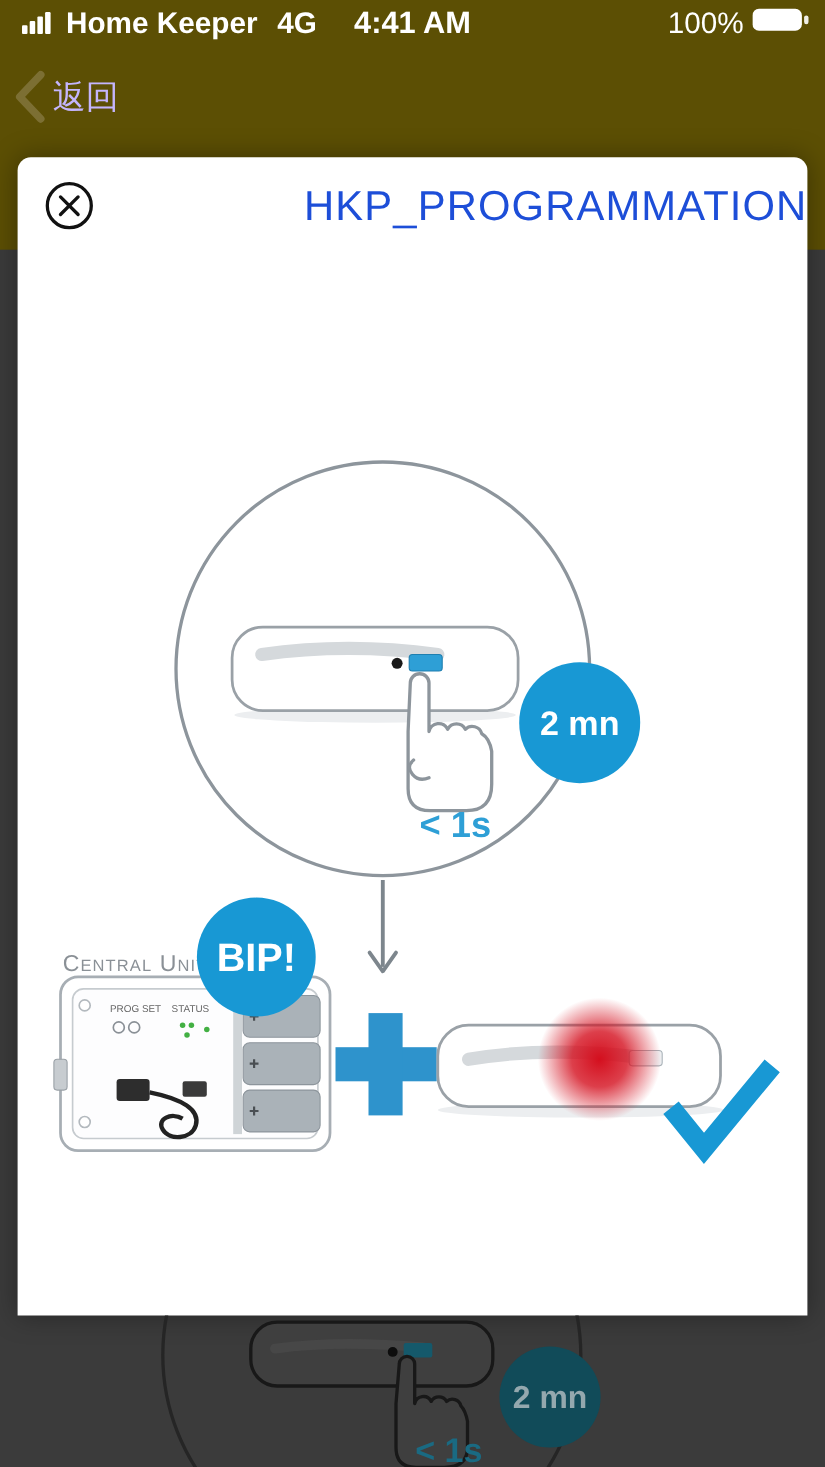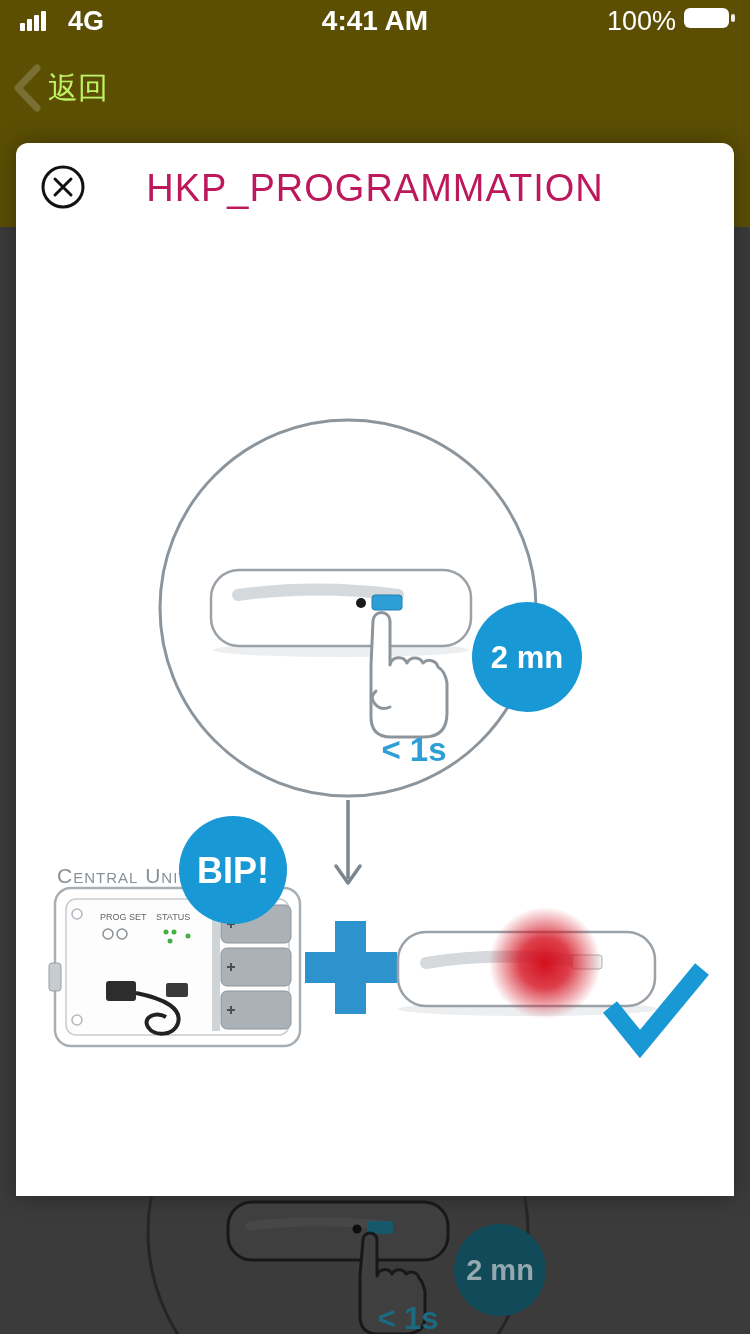--- a/index.html
+++ b/index.html
@@ -23,33 +23,33 @@
   .sb-time{
     position:absolute;left:0;right:0;top:0;height:42px;line-height:42px;
     text-align:center;font-size:28px;font-weight:700;pointer-events:none;
   }
   .sb-right{display:flex;align-items:flex-start;gap:8px;}
   .sb-percent{font-size:27px;}
 
   
   .nav-back{
     position:absolute;top:42px;left:10px;height:92px;
-    display:flex;align-items:center;gap:4px;color:#bef264;
+    display:flex;align-items:center;gap:4px;color:#c4b5fd;
   }
   .nav-back-label{font-size:30px;}
 
   
   .modal{
     position:absolute;left:16px;top:143px;width:718px;height:1053px;
     background:#ffffff;border-radius:12px 12px 0 0;
     box-shadow:0 0 24px rgba(0,0,0,0.35);
   }
   .modal-title{
-    position:absolute;top:24px;left:0;width:718px;text-align:center;
-    font-size:38px;font-weight:400;letter-spacing:1px;color:#be185d;
+    position:absolute;top:24px;left:0;width:718px;text-align:right;
+    font-size:38px;font-weight:400;letter-spacing:1px;color:#1d4ed8;
   }
   .close-btn{
     position:absolute;top:22px;left:25px;width:44px;height:44px;cursor:pointer;
   }
   .illustration{position:absolute;top:0;left:0;}
   svg text{font-family:"Liberation Sans",sans-serif;}
 
   
   .dimmed-content{position:absolute;top:1196px;left:0;}
 </style>
@@ -61,20 +61,21 @@
   <div class="olive-band"></div>
 
   <div class="status-bar">
     <div class="sb-left">
       <svg width="30" height="24" viewBox="0 0 30 24">
         <rect x="0" y="14" width="5" height="8" rx="1" fill="#fff"></rect>
         <rect x="7" y="10" width="5" height="12" rx="1" fill="#fff"></rect>
         <rect x="14" y="6" width="5" height="16" rx="1" fill="#fff"></rect>
         <rect x="21" y="2" width="5" height="20" rx="1" fill="#fff"></rect>
       </svg>
+      <span class="sb-carrier">Home Keeper</span>
       <span class="sb-network">4G</span>
     </div>
     <div class="sb-time">4:41 AM</div>
     <div class="sb-right">
       <span class="sb-percent">100%</span>
       <svg width="52" height="24" viewBox="0 0 52 24">
         <rect x="0" y="2" width="45" height="20" rx="6" fill="#fff"></rect>
         <rect x="47" y="8" width="4" height="8" rx="2" fill="#fff" opacity="0.9"></rect>
       </svg>
     </div>

